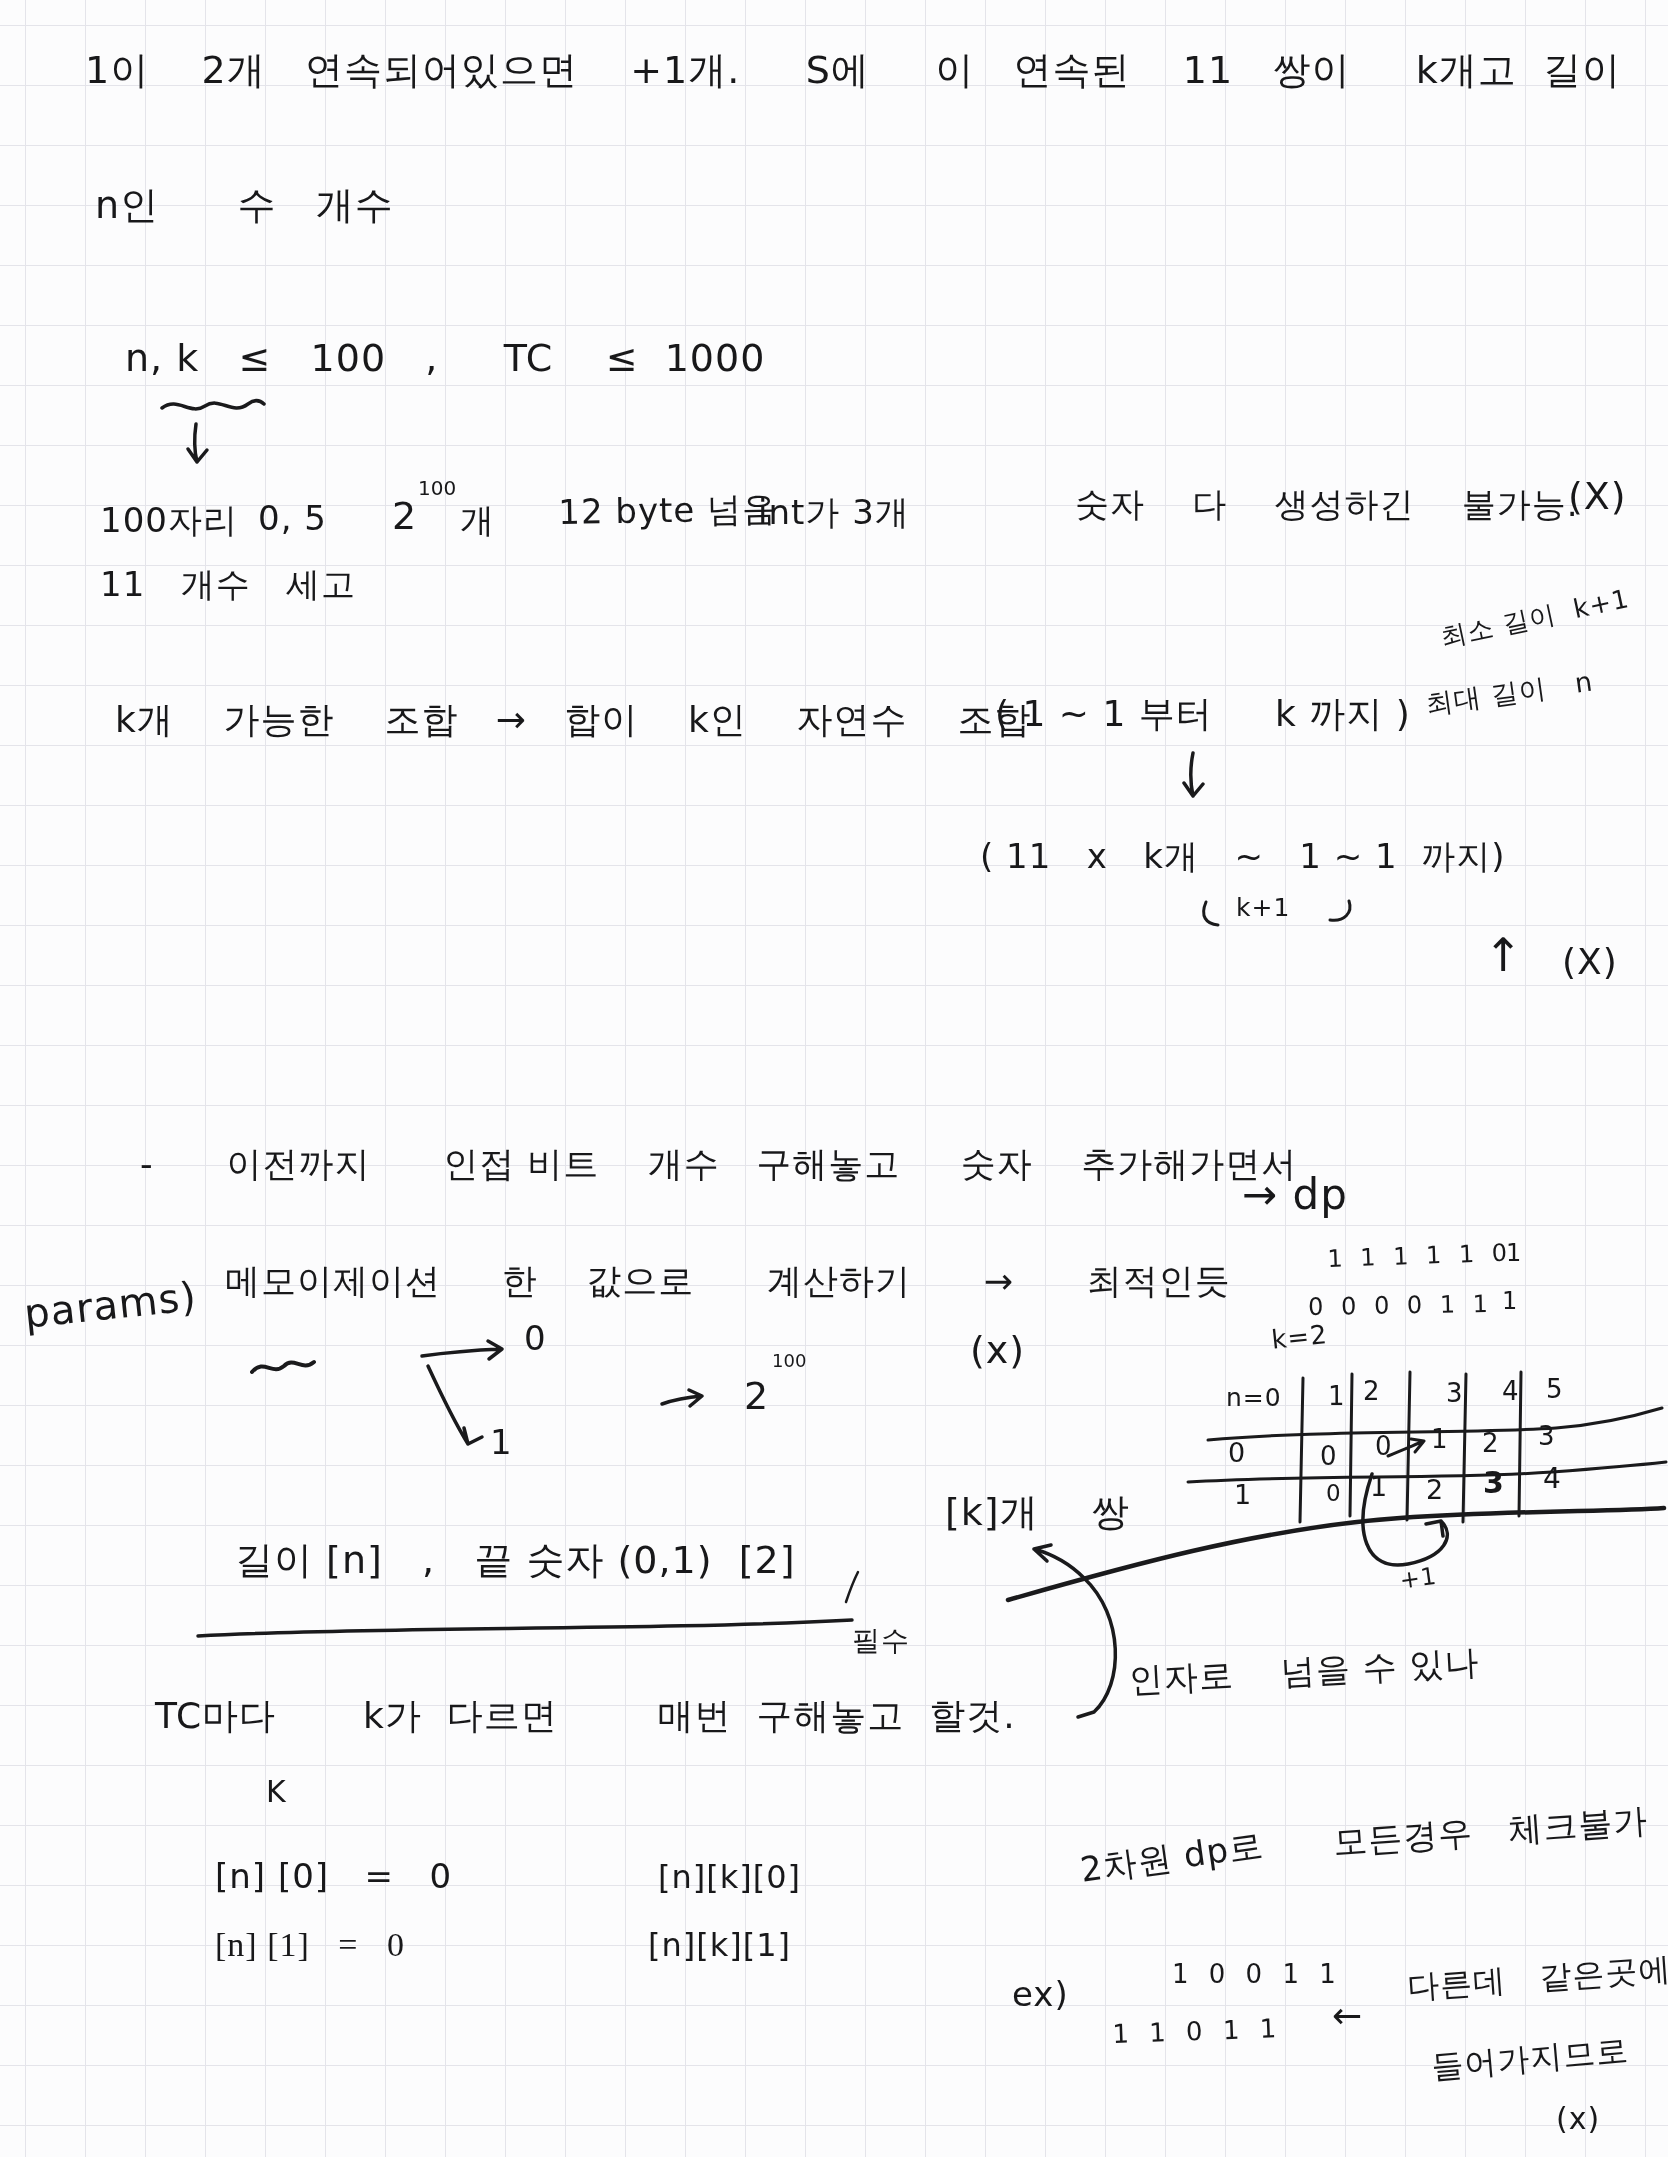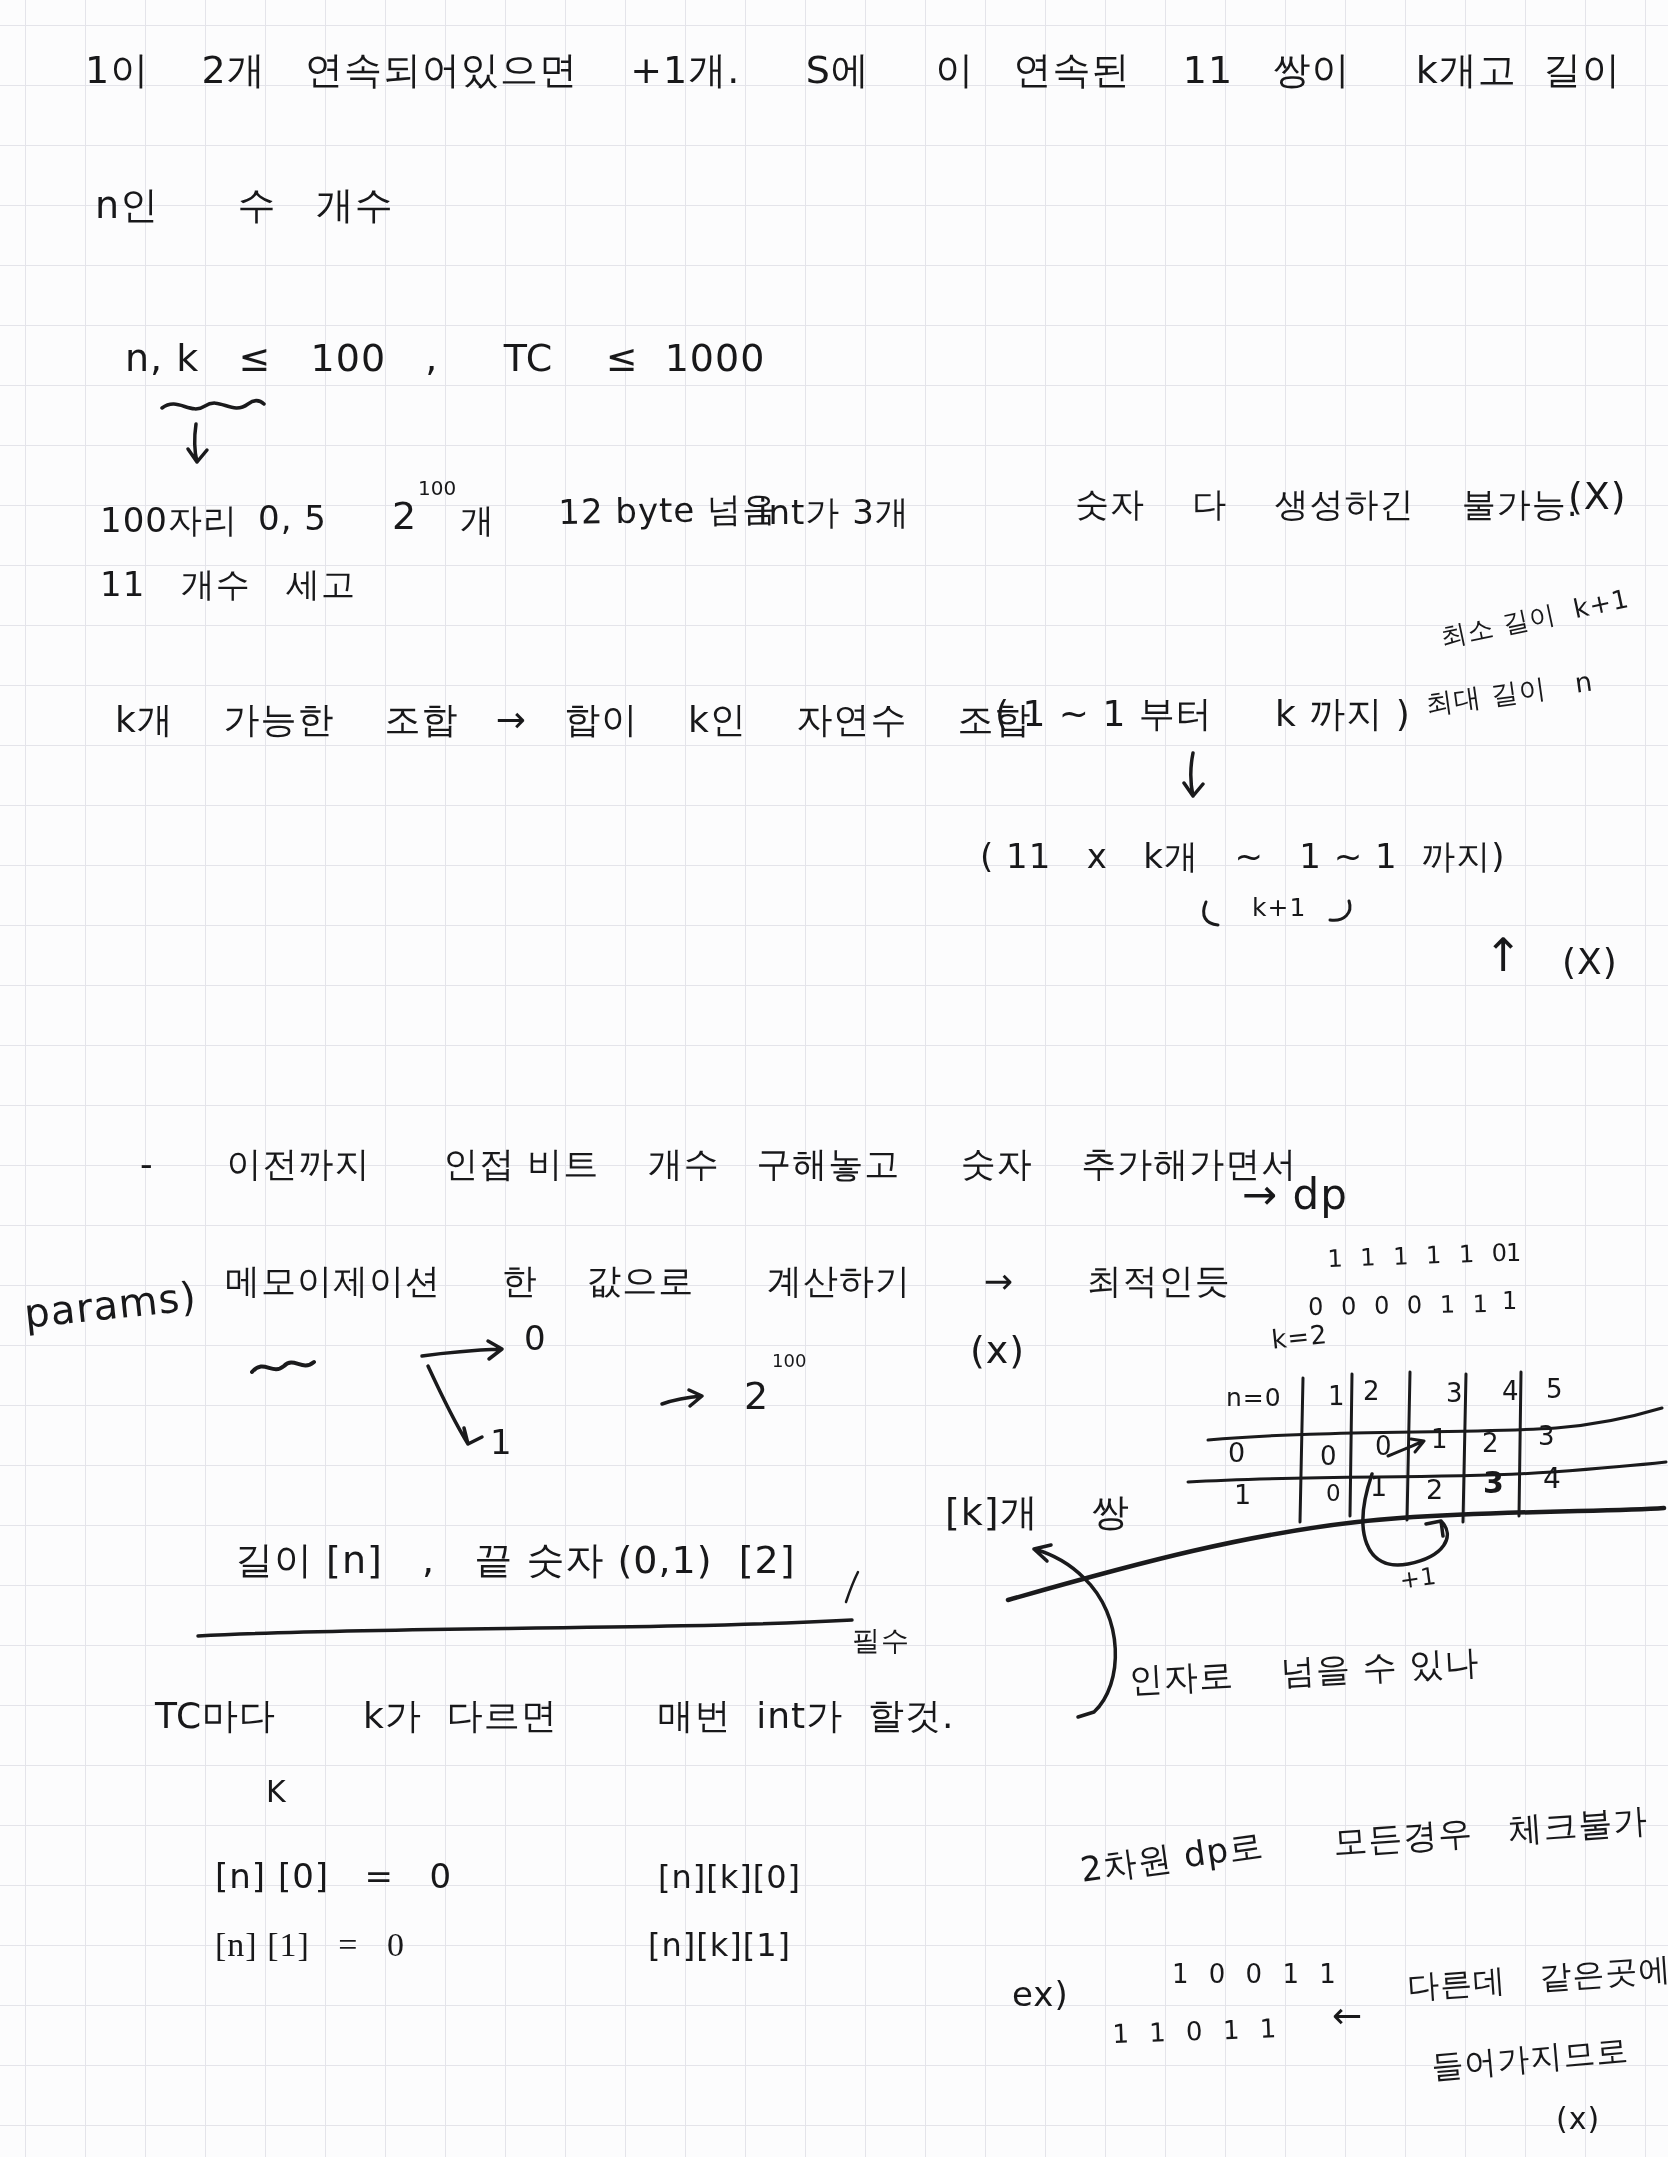--- a/index.html
+++ b/index.html
@@ -67,21 +67,21 @@
   <span class="hw" style="left:758px;top:494px;font-size:34px;">int가 3개</span>
   <span class="hw" style="left:1075px;top:486px;font-size:34px;">숫자    다    생성하긴    불가능.</span>
   <span class="hw" style="left:1568px;top:476px;font-size:38px;">(X)</span>
   <span class="hw" style="left:100px;top:566px;font-size:34px;">11   개수   세고</span>
 
   <span class="hw" style="left:1438px;top:624px;font-size:26px;transform:rotate(-12deg);">최소 길이  k+1</span>
   <span class="hw" style="left:115px;top:700px;font-size:36px;">k개    가능한    조합   →   합이    k인    자연수    조합</span>
   <span class="hw" style="left:995px;top:694px;font-size:36px;">( 1 ~ 1 부터     k 까지 )</span>
   <span class="hw" style="left:1424px;top:690px;font-size:27px;transform:rotate(-8deg);">최대 길이   n</span>
   <span class="hw" style="left:980px;top:838px;font-size:34px;">( 11   x   k개   ~   1 ~ 1  까지)</span>
-  <span class="hw" style="left:1236px;top:894px;font-size:25px;margin-left:16px;">k+1</span>
+  <span class="hw" style="left:1236px;top:894px;font-size:25px;">k+1</span>
   <span class="hw" style="left:1484px;top:930px;font-size:46px;">↑</span>
   <span class="hw" style="left:1562px;top:942px;font-size:36px;">(X)</span>
 
   <span class="hw" style="left:140px;top:1145px;font-size:35px;">-      이전까지      인접 비트    개수   구해놓고     숫자    추가해가면서</span>
   <span class="hw" style="left:225px;top:1262px;font-size:35px;">메모이제이션     한    값으로      계산하기      →      최적인듯</span>
   <span class="hw" style="left:1242px;top:1172px;font-size:42px;">→ dp</span>
 
   <span class="hw" style="left:1327px;top:1246px;font-size:24px;letter-spacing:5px;transform:rotate(-2deg);">1 1 1 1 1 0</span>
   <span class="hw" style="left:1506px;top:1240px;font-size:24px;">1</span>
   <span class="hw" style="left:1308px;top:1294px;font-size:24px;letter-spacing:5px;transform:rotate(-1deg);">0 0 0 0 1 1</span>
@@ -106,21 +106,21 @@
   <span class="hw" style="left:1326px;top:1481px;font-size:23px;">0</span>
   <span class="hw" style="left:1370px;top:1472px;font-size:27px;">1</span>
   <span class="hw" style="left:1426px;top:1475px;font-size:27px;">2</span>
   <span class="hw" style="left:1483px;top:1466px;font-size:30px;font-weight:bold;">3</span>
   <span class="hw" style="left:1543px;top:1464px;font-size:28px;">4</span>
   <span class="hw" style="left:1398px;top:1568px;font-size:24px;transform:rotate(-8deg);">+1</span>
 
   <span class="hw" style="left:945px;top:1492px;font-size:38px;">[k]개    쌍</span>
   <span class="hw" style="left:235px;top:1540px;font-size:38px;">길이 [n]   ,   끝 숫자 (0,1)  [2]</span>
   <span class="hw" style="left:852px;top:1626px;font-size:28px;">필수</span>
-  <span class="hw" style="left:155px;top:1696px;font-size:36px;">TC마다       k가  다르면        매번  int가  할것.</span>
+  <span class="hw" style="left:155px;top:1696px;font-size:36px;">TC마다       k가  다르면        매번  구해놓고  할것.</span>
   <span class="hw" style="left:1128px;top:1662px;font-size:34px;transform:rotate(-3deg);">인자로    넘을 수 있나</span>
   <span class="hw" style="left:266px;top:1775px;font-size:30px;">K</span>
   <span class="hw" style="left:215px;top:1858px;font-size:34px;">[n] [0]   =   0</span>
   <span class="hw" style="left:215px;top:1926px;font-size:34px;font-family:Liberation Serif, serif;">[n] [1]   =   0</span>
   <span class="hw" style="left:658px;top:1860px;font-size:32px;">[n][k][0]</span>
   <span class="hw" style="left:648px;top:1928px;font-size:32px;">[n][k][1]</span>
   <span class="hw" style="left:1078px;top:1852px;font-size:34px;transform:rotate(-8deg);">2차원 dp로</span>
   <span class="hw" style="left:1332px;top:1824px;font-size:34px;transform:rotate(-4deg);">모든경우   체크불가</span>
   <span class="hw" style="left:1012px;top:1976px;font-size:34px;">ex)</span>
   <span class="hw" style="left:1128px;top:1960px;font-size:26px;letter-spacing:6px;margin-left:44px;">1 0 0 1 1</span>

